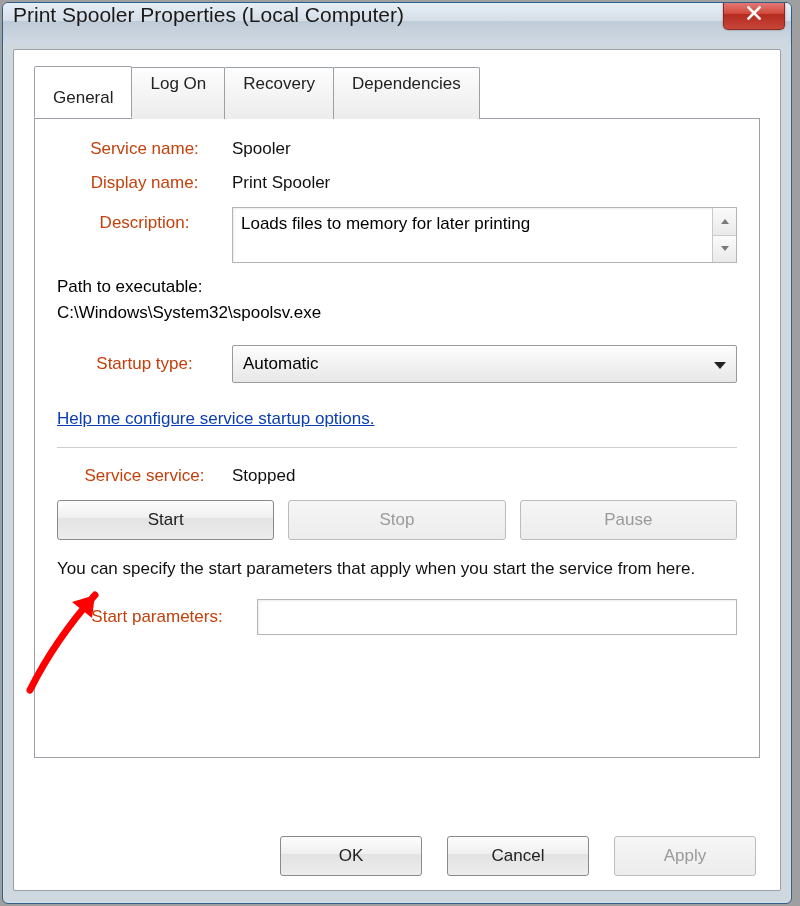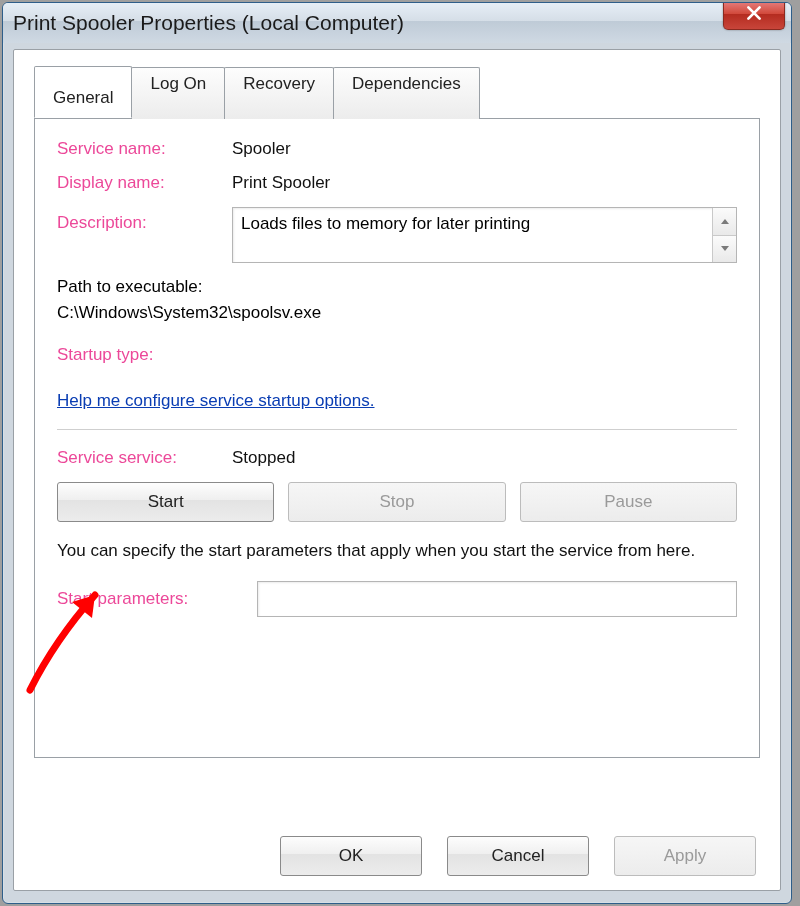--- a/index.html
+++ b/index.html
@@ -1,28 +1,28 @@
 <!DOCTYPE html>
 <html><head>
 <meta charset="utf-8">
 <style>
   html,body{margin:0;padding:0;height:100%;font-family:"Segoe UI",Tahoma,sans-serif;font-size:17px;color:#000;background:#9f9f9f;}
   .viewport{width:800px;height:906px;position:relative;margin:0;background:#9f9f9f;overflow:hidden;}
   .window{position:absolute;left:2px;top:2px;right:8px;bottom:2px;border:1px solid #2e5e8a;border-radius:6px;overflow:hidden;box-shadow:0 0 0 1px rgba(255,255,255,.2) inset;background:#cfd7df;}
-  .titlebar{height:40px;background:linear-gradient(to bottom,#e6eef6 0%,#d5dee7 45%,#bfcbd7 46%,#cfd9e3 100%);position:relative;display:flex;align-items:center;padding-left:10px;}
+  .titlebar{height:40px;background:linear-gradient(to bottom,#e6eef6 0%,#d5dee7 45%,#bfcbd7 46%,#cfd9e3 100%);position:relative;display:flex;padding-left:10px;}
   .titlebar-text{font-size:21px;color:#1a1a1a;}
   .close-btn{position:absolute;right:6px;top:-2px;width:60px;height:28px;background:linear-gradient(to bottom,#e68080 0%,#d24a3c 45%,#b42b1f 46%,#c8453a 100%);border:1px solid #8a2a20;border-top:none;border-bottom-left-radius:5px;border-bottom-right-radius:5px;display:flex;align-items:center;justify-content:center;box-shadow:0 0 2px rgba(0,0,0,.4);}
   .close-btn svg{width:18px;height:18px;}
   .client{position:absolute;left:10px;right:10px;top:46px;bottom:12px;background:#fff;border:1px solid #9aa0a6;border-radius:2px;padding:16px 20px 18px 20px;box-sizing:border-box;}
   .tabs{display:flex;margin-bottom:0;}
   .tab{border:1px solid #9aa0a6;border-bottom:none;padding:6px 18px 8px 18px;background:linear-gradient(to bottom,#fdfdfd,#ececec);font-size:17px;color:#222;border-top-left-radius:2px;border-top-right-radius:2px;margin-right:-1px;position:relative;top:1px;}
   .tab.active{background:#fff;border-bottom:1px solid #fff;z-index:2;padding-top:21px;padding-bottom:9px;top:0;}
   .tab-panel{border:1px solid #9aa0a6;padding:20px 22px 18px 22px;min-height:640px;box-sizing:border-box;}
   .row{display:flex;align-items:flex-start;margin-bottom:14px;}
-  .row .lbl{width:175px;flex:0 0 175px;color:#ec4899;}
+  .row .lbl{width:175px;flex:0 0 175px;color:#c2410c;text-align:center;}
   .row .val{flex:1;color:#111;}
   .desc-box{flex:1;border:1px solid #b5b5b5;box-shadow:inset 1px 1px 2px rgba(0,0,0,.08);padding:6px 8px;height:56px;box-sizing:border-box;position:relative;background:#fff;}
   .desc-spin{position:absolute;right:0;top:0;height:100%;width:24px;display:flex;flex-direction:column;}
   .desc-spin div{flex:1;border-left:1px solid #c9c9c9;display:flex;align-items:center;justify-content:center;background:linear-gradient(to bottom,#fbfbfb,#e9e9e9);}
   .desc-spin div+div{border-top:1px solid #c9c9c9;}
   .select-box{flex:1;border:1px solid #9a9a9a;background:linear-gradient(to bottom,#fdfdfd,#e7e7e7);height:36px;display:flex;align-items:center;padding:0 10px;position:relative;border-radius:2px;}
   .select-arrow{position:absolute;right:10px;top:50%;transform:translateY(-50%);}
   .link{color:#0a3db3;text-decoration:underline;display:inline-block;margin:12px 0 8px 0;}
   .divider{height:1px;background:#cfcfcf;margin:10px 0 18px 0;}
   .btn-row{display:flex;gap:14px;margin:14px 0 18px 0;}
@@ -92,20 +92,28 @@
           </div>
         </div>
 
         <div style="margin:6px 0 4px 0;">
           <div style="margin-bottom:6px;">Path to executable:</div>
           <div>C:\Windows\System32\spoolsv.exe</div>
         </div>
 
         <div class="row" style="margin-top:22px;align-items:center;">
           <div class="lbl">Startup type:</div>
+          <div class="select-box">
+            <span>Automatic</span>
+            <span class="select-arrow">
+              <svg width="12" height="7" viewBox="0 0 12 7">
+                  <path d="M0 0 L6 7 L12 0 Z" fill="#222"></path>
+                </svg>
+            </span>
+          </div>
         </div>
 
         <a class="link" href="#">Help me configure service startup options.</a>
 
         <div class="divider"></div>
 
         <div class="row">
           <div class="lbl">Service service:</div>
           <div class="val">Stopped</div>
         </div>

